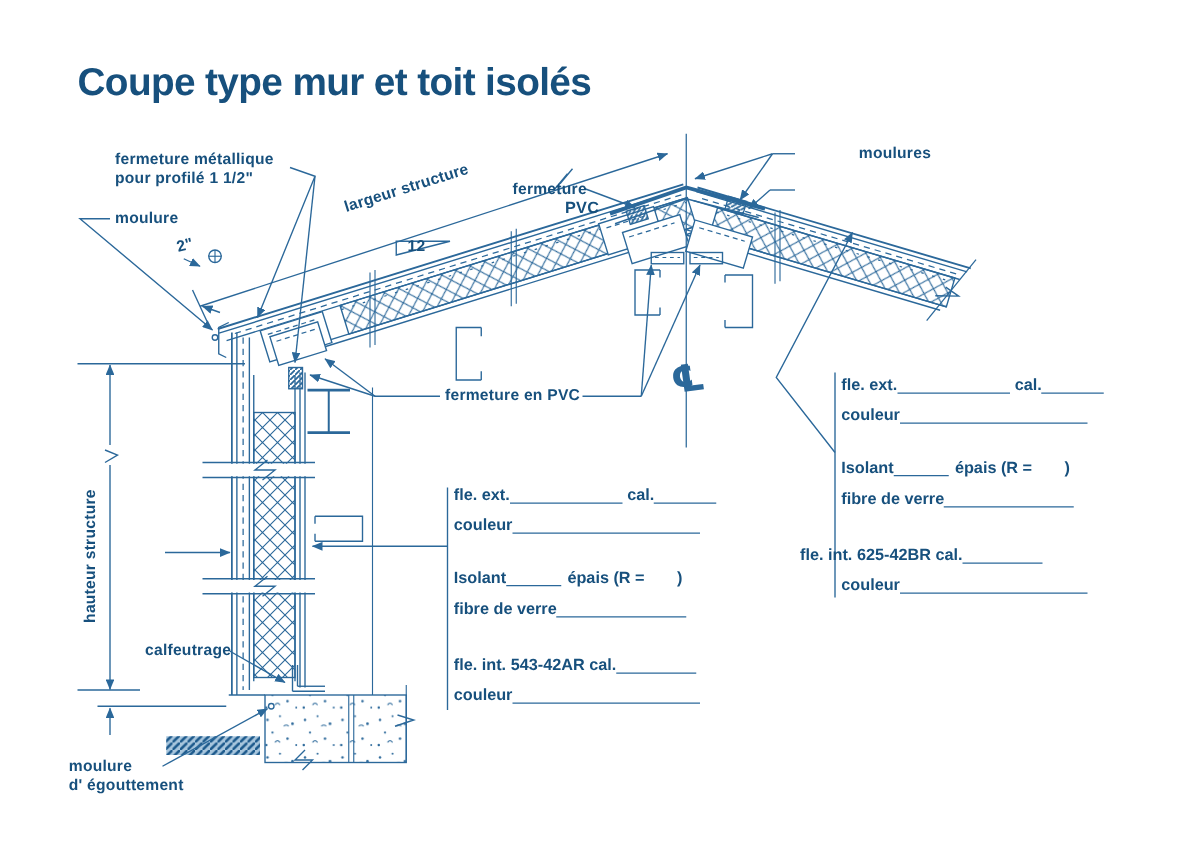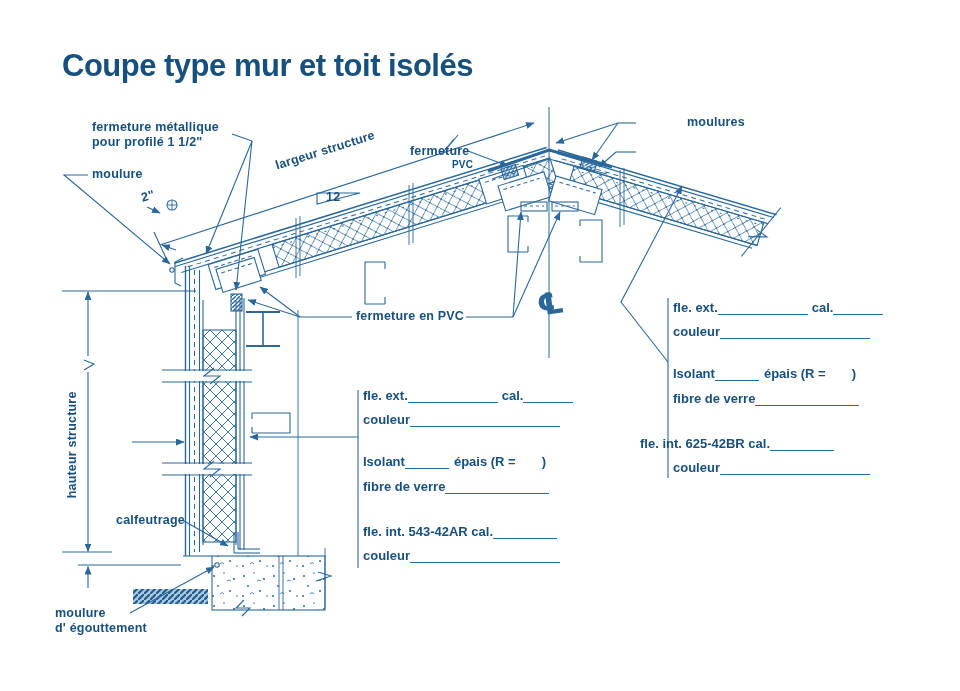--- a/index.html
+++ b/index.html
@@ -12,21 +12,21 @@
     font-family:"Liberation Sans",sans-serif;
   }
   .title{
     position:absolute;left:62px;top:48px;font-size:31px;font-weight:bold;
     color:var(--text);letter-spacing:-0.5px;white-space:nowrap;
   }
   .lbl{
     position:absolute;color:var(--text);font-weight:bold;font-size:12.5px;
     white-space:nowrap;letter-spacing:.2px;line-height:1.1;
   }
-  .lbl.small{font-size:10px;}
+  .lbl.small{font-size:13px;}
   .rot-roof{transform:rotate(-17.4deg);transform-origin:0 0;}
   .rot-2in{transform:rotate(-15deg);transform-origin:0 0;}
   .vert{
     width:170px;text-align:center;transform:rotate(-90deg);
   }
   .clsym{
     position:absolute;color:var(--ink);font-family:"DejaVu Sans",sans-serif;
     font-size:30px;font-weight:bold;transform:rotate(-8deg);
   }
   svg{position:absolute;left:0;top:0;}

